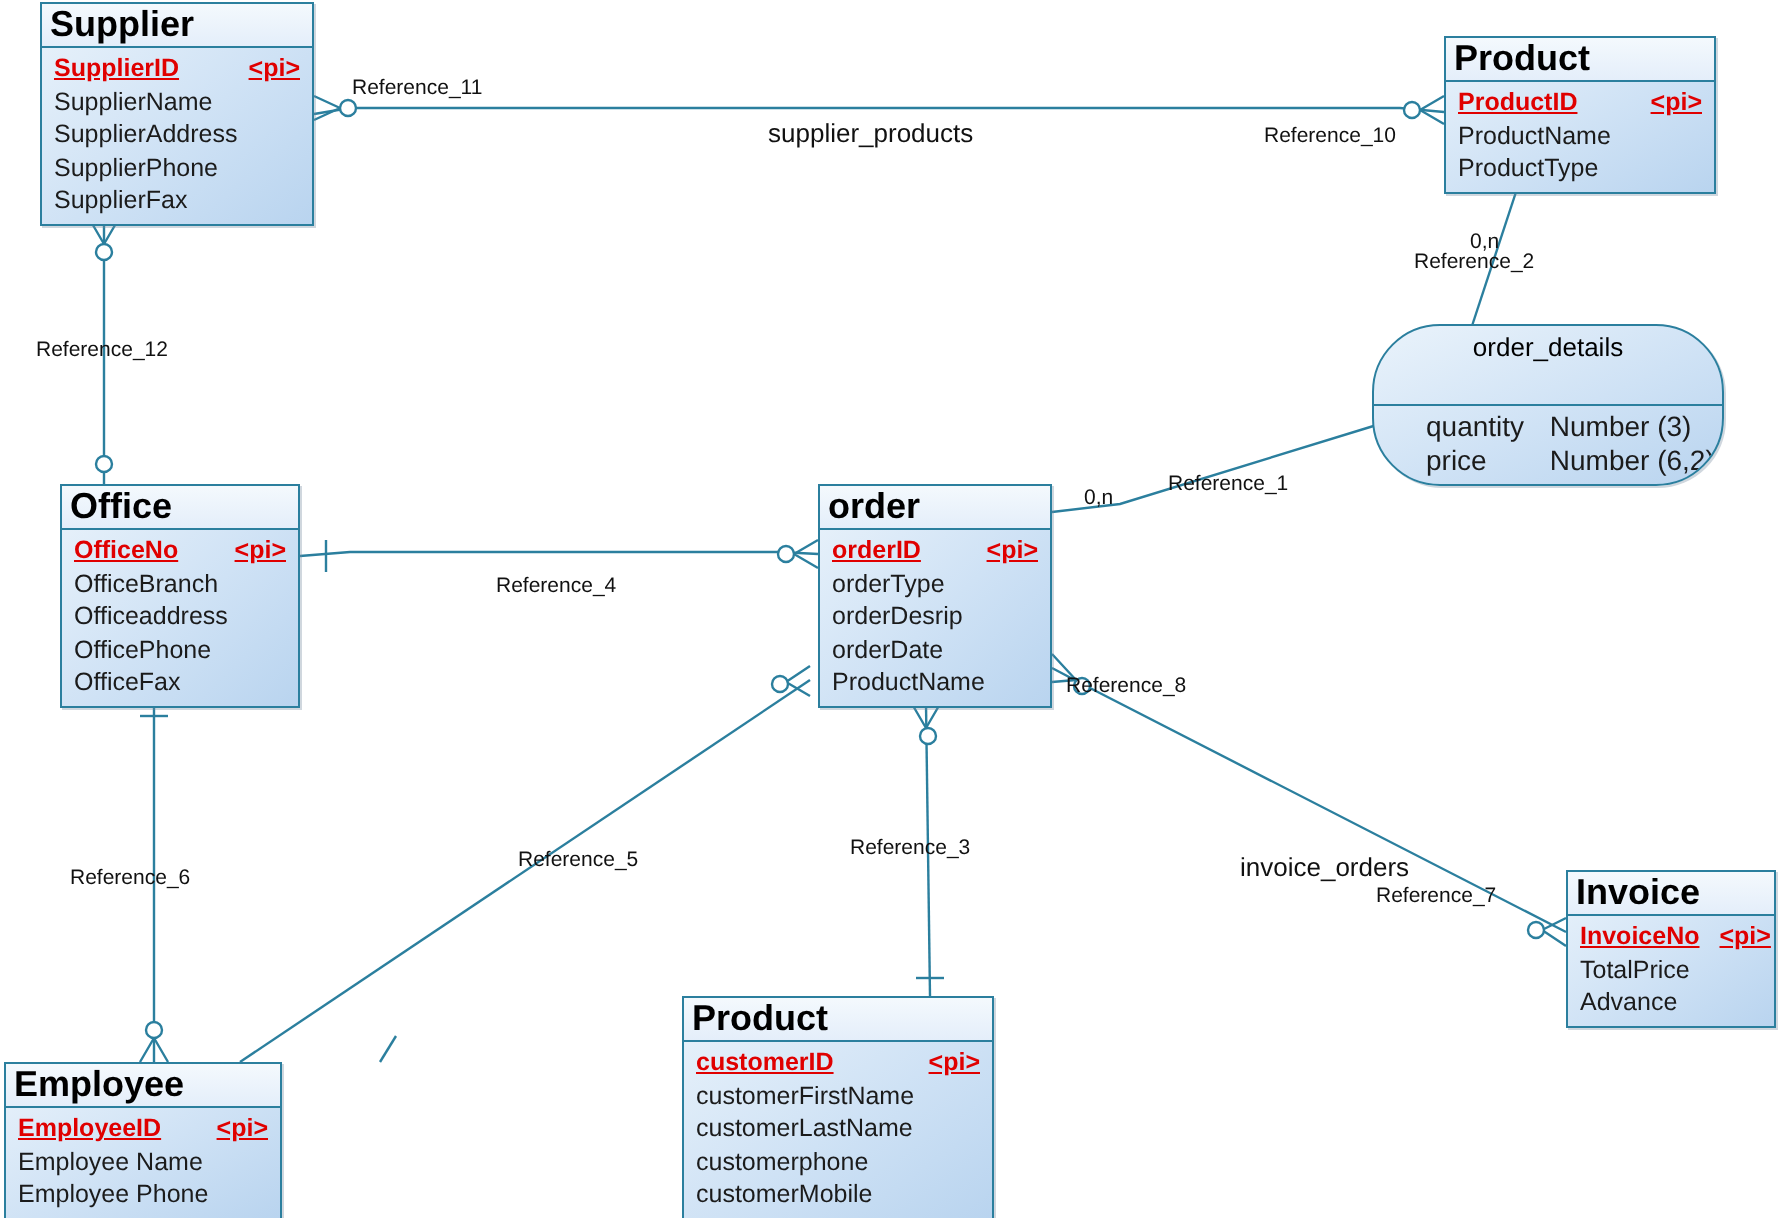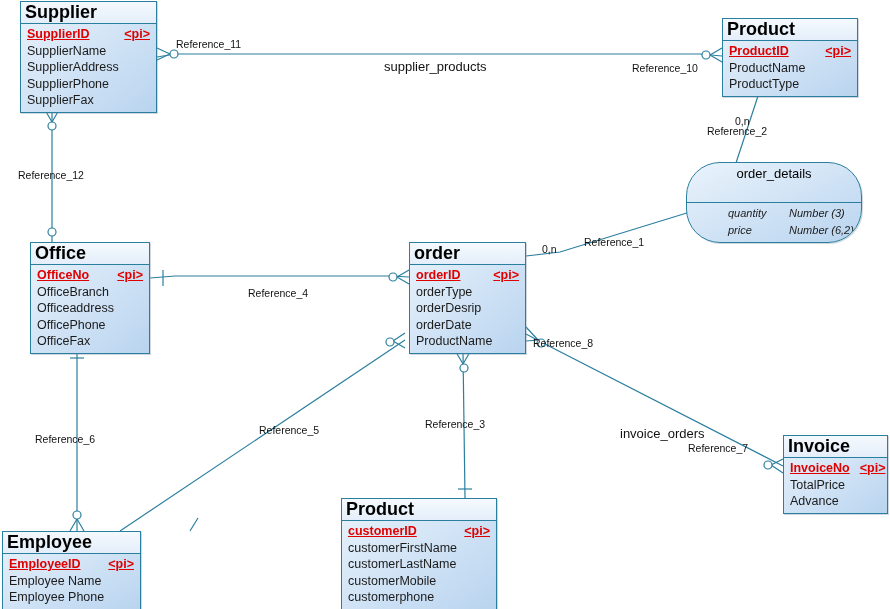--- a/index.html
+++ b/index.html
@@ -82,24 +82,23 @@
     font-weight: normal;
     font-size: 13px;
     color: #000000;
     padding: 3px 4px 20px 4px;
     border-bottom: 1px solid #2b7f9e;
     line-height: 16px;
   }
   .assoc .attrs { padding: 2px 0 3px 0; }
   .assoc .attr {
     display: block;
-    padding-left: 41px;
-    font-size: 11px;
+    padding-left: 26px;
+    font-size: 14px;
     line-height: 17px;
-    font-style: italic;
   }
   .assoc .attr .aname {
     display: inline-block;
     width: 58px;
   }
   .assoc .attr .atype { display: inline-block; }
   
   .lbl {
     position: absolute;
     font-size: 10.5px;
@@ -290,24 +289,24 @@
         <span class="aname">customerID</span>
         <span class="pi">&lt;pi&gt;</span>
       </div>
       <div class="attr">
         <span class="aname">customerFirstName</span>
       </div>
       <div class="attr">
         <span class="aname">customerLastName</span>
       </div>
       <div class="attr">
+        <span class="aname">customerphone</span>
+      </div>
+      <div class="attr">
         <span class="aname">customerMobile</span>
-      </div>
-      <div class="attr">
-        <span class="aname">customerphone</span>
       </div>
     </div>
   </div>
 
   <div class="entity" style="left:2px; top:531px; width:139px;">
     <div class="ent-title">Employee</div>
     <div class="attrs">
       <div class="attr pk">
         <span class="aname">EmployeeID</span>
         <span class="pi">&lt;pi&gt;</span>

